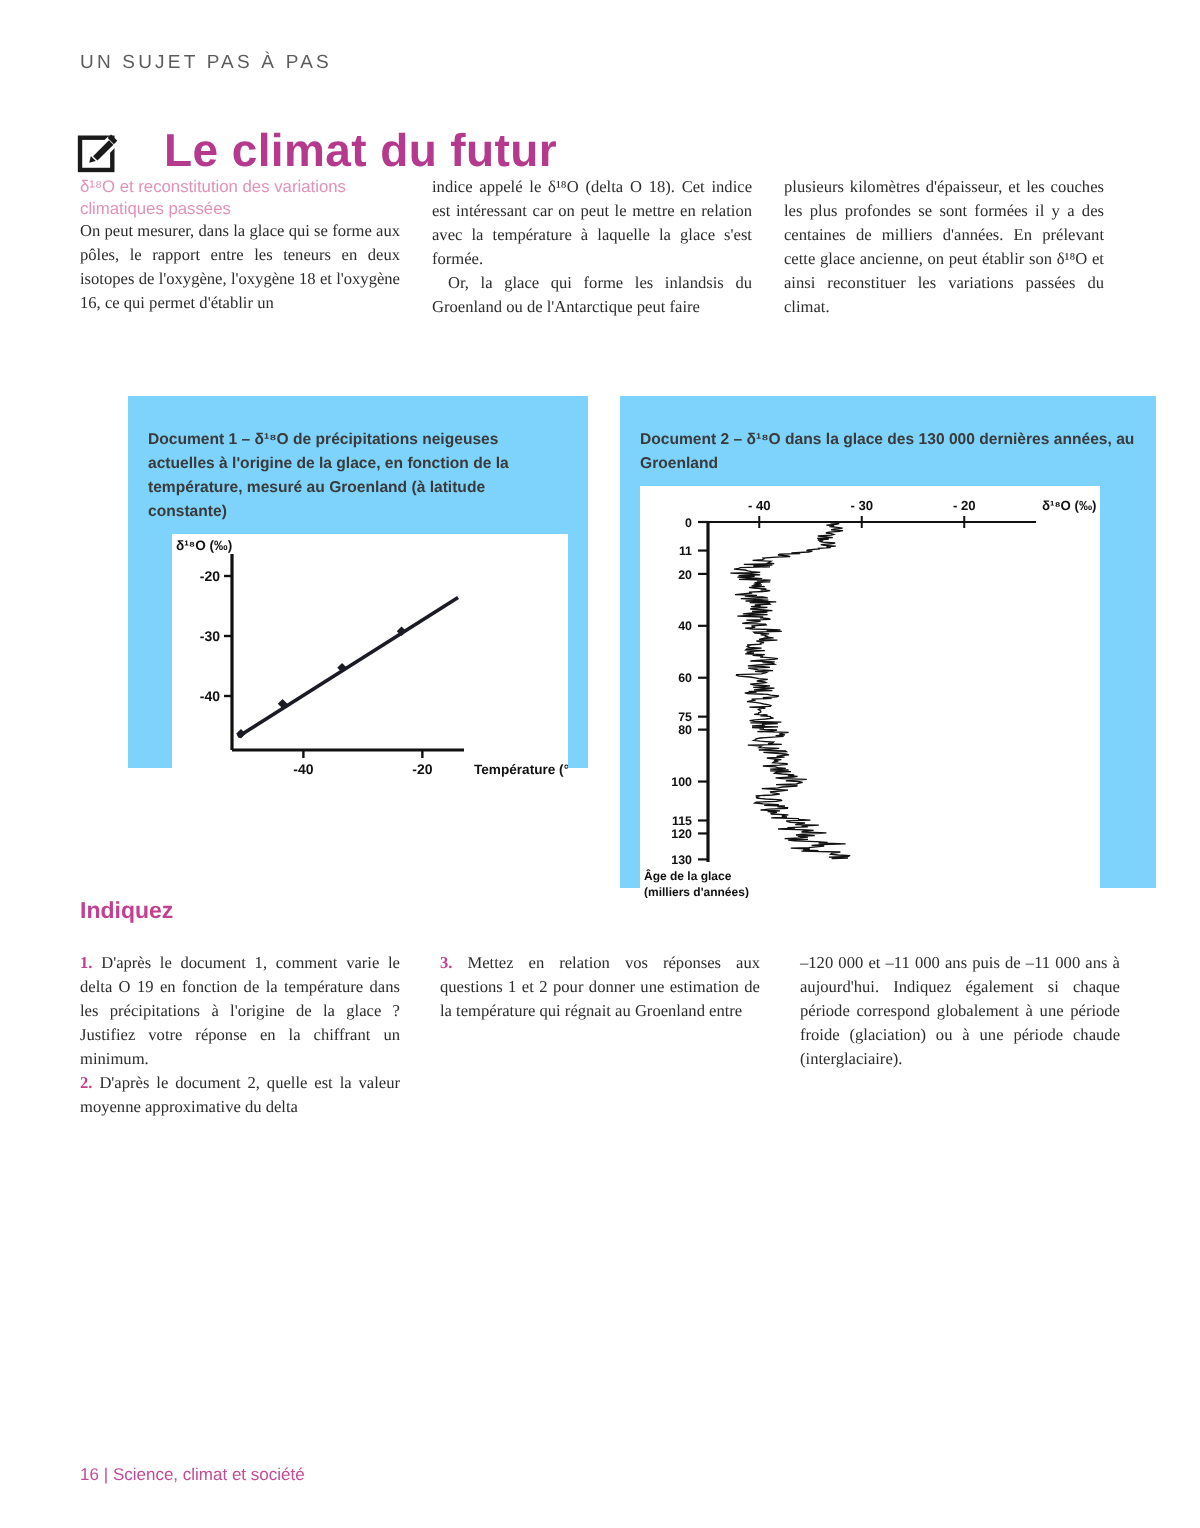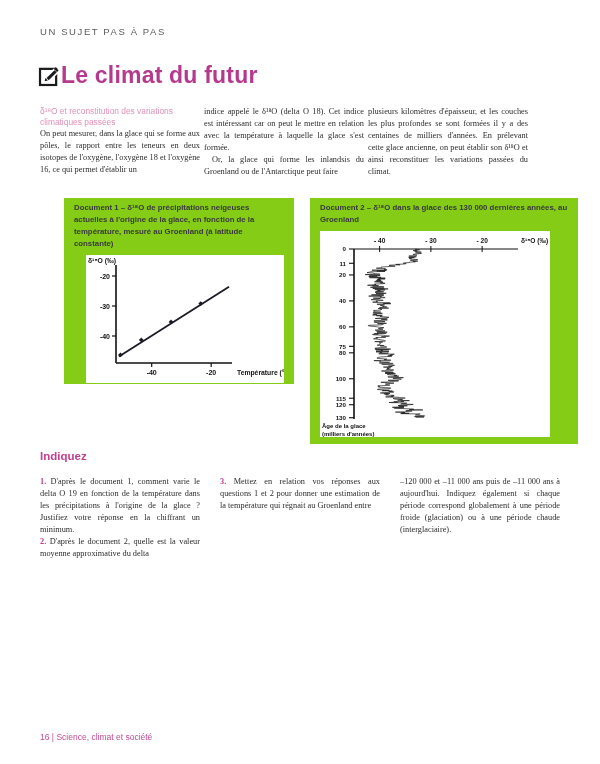--- a/index.html
+++ b/index.html
@@ -1,32 +1,32 @@
 <!DOCTYPE html>
 <html><head>
 <meta charset="utf-8">
 <style>
   html,body{margin:0;padding:0;background:#ffffff;}
   .page{position:relative;width:600px;height:764px;background:#ffffff;overflow:hidden;
         font-family:"Liberation Serif", serif;color:#2c2c2c;}
   .kicker{position:absolute;left:40px;top:26px;font-family:"Liberation Sans",sans-serif;
           font-size:9.5px;letter-spacing:1.6px;color:#5c5c5c;}
-  .title-row{position:absolute;left:38px;top:62px;display:flex;align-items:center;gap:1px;}
+  .title-row{position:absolute;left:38px;top:62px;display:flex;align-items:center;gap:22px;}
   .title-row h1{margin:0;font-family:"Liberation Sans",sans-serif;font-weight:bold;
                 font-size:23px;color:#b5398c;letter-spacing:.2px;}
   .edit-icon{width:22px;height:22px;display:block;}
 
-  .intro{position:absolute;left:40px;top:106px;width:520px;display:flex;gap:4px;}
+  .intro{position:absolute;left:40px;top:88px;width:520px;display:flex;gap:16px;}
   .intro .col{width:160px;font-size:8.3px;line-height:12px;text-align:justify;}
   .subhead{font-family:"Liberation Sans",sans-serif;color:#e291b8;font-size:8.4px;
            line-height:11px;margin:0 0 3px 0;text-align:left;}
   .intro p{margin:0;}
   .intro p.indent{text-indent:8px;}
 
-  .docbox{position:absolute;background:#84cc16;padding:4px 10px;box-sizing:border-box;}
+  .docbox{position:absolute;background:#7dd3fc;padding:16px 10px;box-sizing:border-box;}
   .docbox .dochead{font-family:"Liberation Sans",sans-serif;font-weight:bold;
                    font-size:7.8px;line-height:12px;color:#3a3a3a;text-align:left;}
   .chartwrap{background:#ffffff;position:relative;}
   #doc1-box{left:64px;top:198px;width:230px;height:186px;}
   #doc1-chart{margin:5px 0 0 12px;width:198px;height:128px;}
   #doc2-box{left:310px;top:198px;width:268px;height:246px;}
   #doc2-chart{margin:5px 0 0 0;width:230px;height:206px;}
   svg text{font-family:"Liberation Sans",sans-serif;}
 
   .questions-head{position:absolute;left:40px;top:450px;margin:0;

